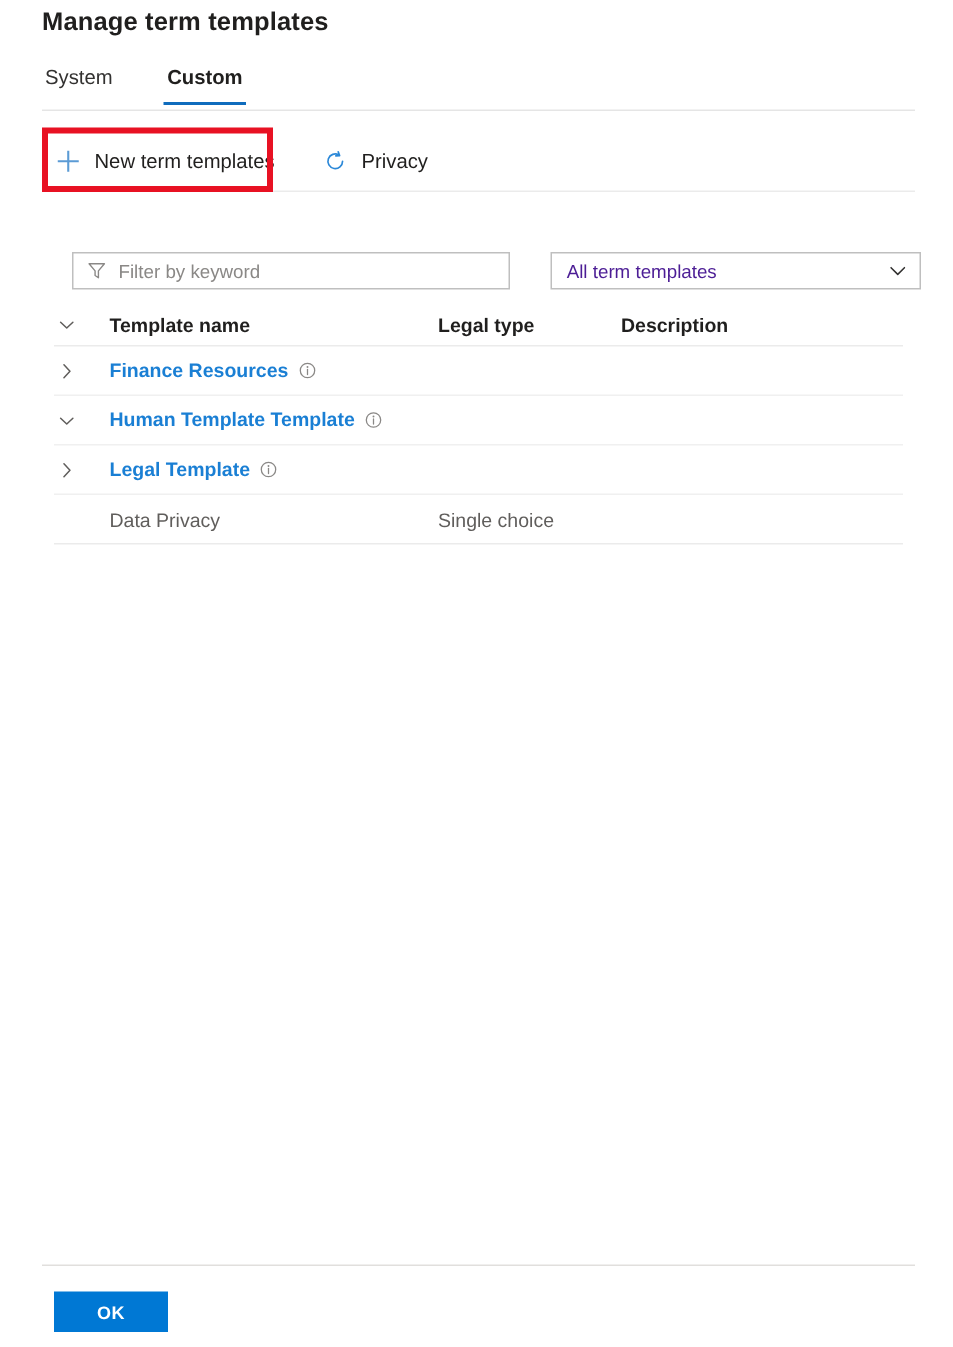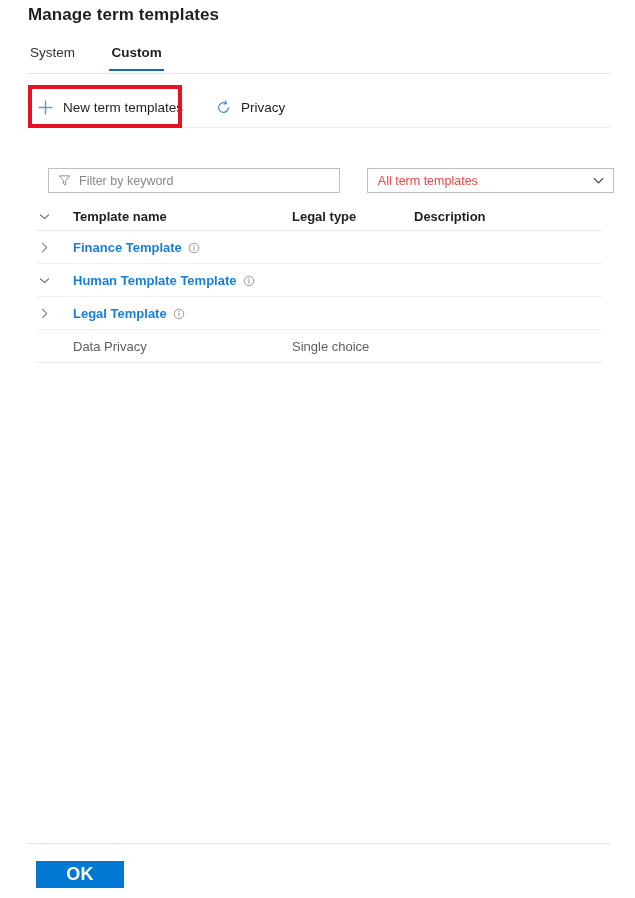--- a/index.html
+++ b/index.html
@@ -187,21 +187,21 @@
     box-sizing: border-box;
     display: flex;
     align-items: center;
     justify-content: space-between;
     padding: 0 8px 0 10px;
     background: #fff;
     cursor: pointer;
   }
   .dropdown .dd-value {
     font-size: 12.5px;
-    color: #ef4444;
+    color: #4c1d95;
   }
   .dropdown .glyph {
     width: 14px;
     height: 14px;
     display: inline-flex;
     align-items: center;
     justify-content: center;
     color: #323130;
   }
 
@@ -276,26 +276,26 @@
     left: 28px;
     top: 843px;
     width: 582px;
     height: 1px;
     background: #e1dfdd;
   }
   .ok-button {
     position: absolute;
     left: 36px;
     top: 861px;
-    width: 88px;
+    width: 76px;
     height: 27px;
     background: #0078d4;
     color: #ffffff;
     border: none;
-    font-size: 18px;
+    font-size: 12px;
     font-weight: 700;
     font-family: "Liberation Sans", sans-serif;
     cursor: pointer;
     letter-spacing: .3px;
   }
 </style>
 </head>
 <body>
 
 <div class="page">
@@ -370,21 +370,21 @@
     <div class="trow">
       <div class="col-chevron">
         <span class="chev">
           <svg width="13" height="13" viewBox="0 0 14 14" aria-hidden="true">
             <path d="M5.0 2.4 L9.3 7 L5.0 11.6" stroke="currentColor" stroke-width="1.1" fill="none" stroke-linecap="round" stroke-linejoin="round"></path>
           </svg>
         </span>
       </div>
       <div class="col-name">
         <span class="tmpl-link">
-          <span>Finance Template</span>
+          <span>Finance Resources</span>
           <span class="info-icon">
             <svg width="12" height="12" viewBox="0 0 14 14" aria-hidden="true">
               <circle cx="7" cy="7" r="5.6" stroke="currentColor" stroke-width="1" fill="none"></circle>
               <circle cx="7" cy="4.3" r="0.75" fill="currentColor"></circle>
               <path d="M7 6.2 L7 10.1" stroke="currentColor" stroke-width="1" stroke-linecap="round"></path>
             </svg>
           </span>
         </span>
       </div>
       <div class="col-type cell-text"></div>

